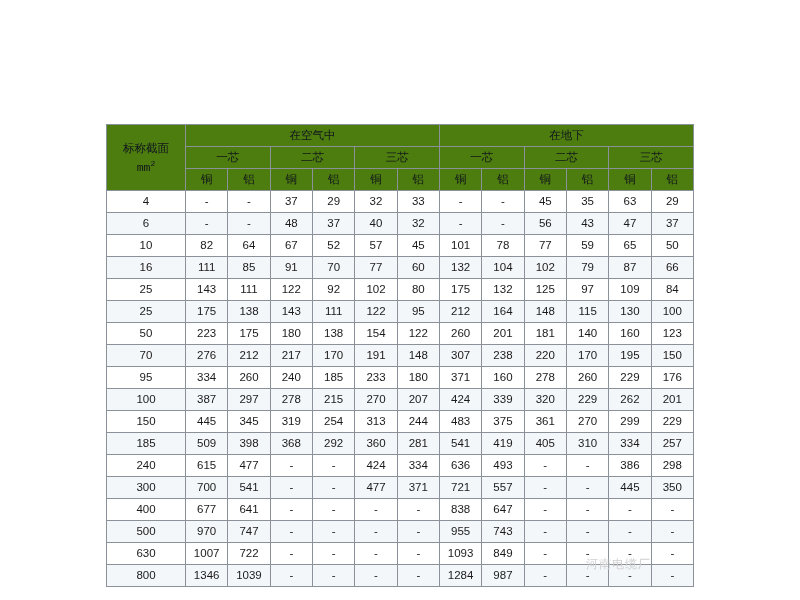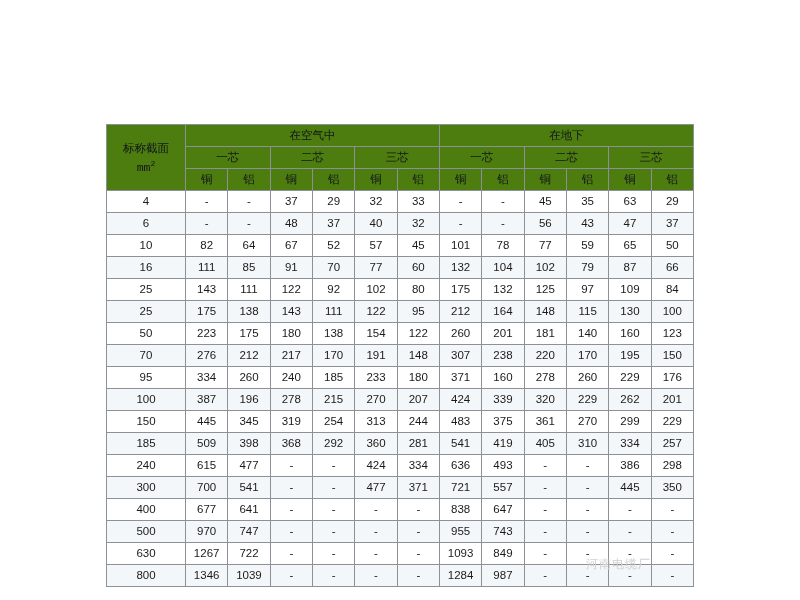--- a/index.html
+++ b/index.html
@@ -291,21 +291,21 @@
           <td>371</td>
           <td>160</td>
           <td>278</td>
           <td>260</td>
           <td>229</td>
           <td>176</td>
         </tr>
         <tr>
           <td>100</td>
           <td>387</td>
-          <td>196</td>
+          <td>297</td>
           <td>278</td>
           <td>215</td>
           <td>270</td>
           <td>207</td>
           <td>424</td>
           <td>339</td>
           <td>320</td>
           <td>229</td>
           <td>262</td>
           <td>201</td>
@@ -395,21 +395,21 @@
           <td>-</td>
           <td>955</td>
           <td>743</td>
           <td>-</td>
           <td>-</td>
           <td>-</td>
           <td>-</td>
         </tr>
         <tr>
           <td>630</td>
-          <td>1267</td>
+          <td>1007</td>
           <td>722</td>
           <td>-</td>
           <td>-</td>
           <td>-</td>
           <td>-</td>
           <td>1093</td>
           <td>849</td>
           <td>-</td>
           <td>-</td>
           <td>-</td>

